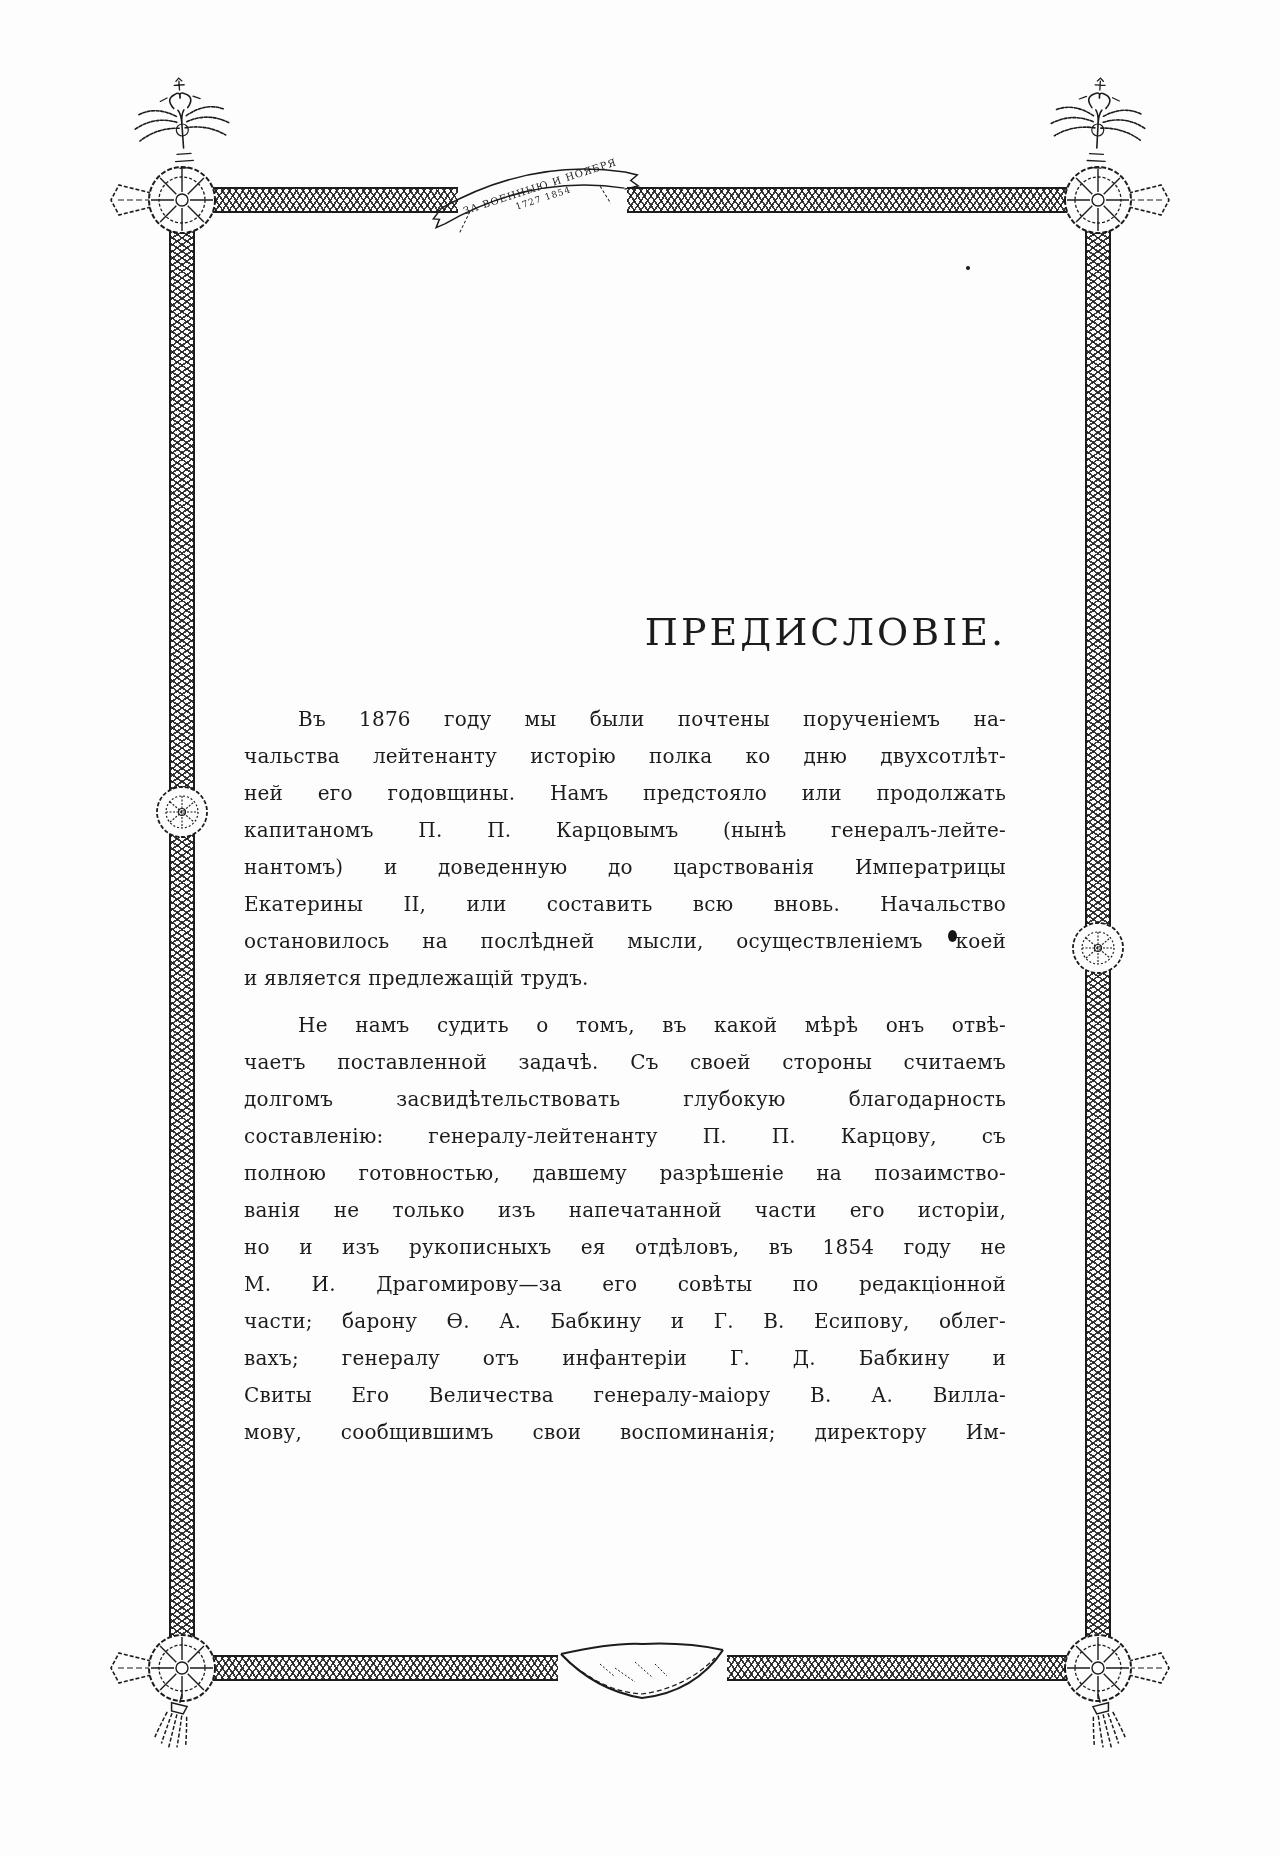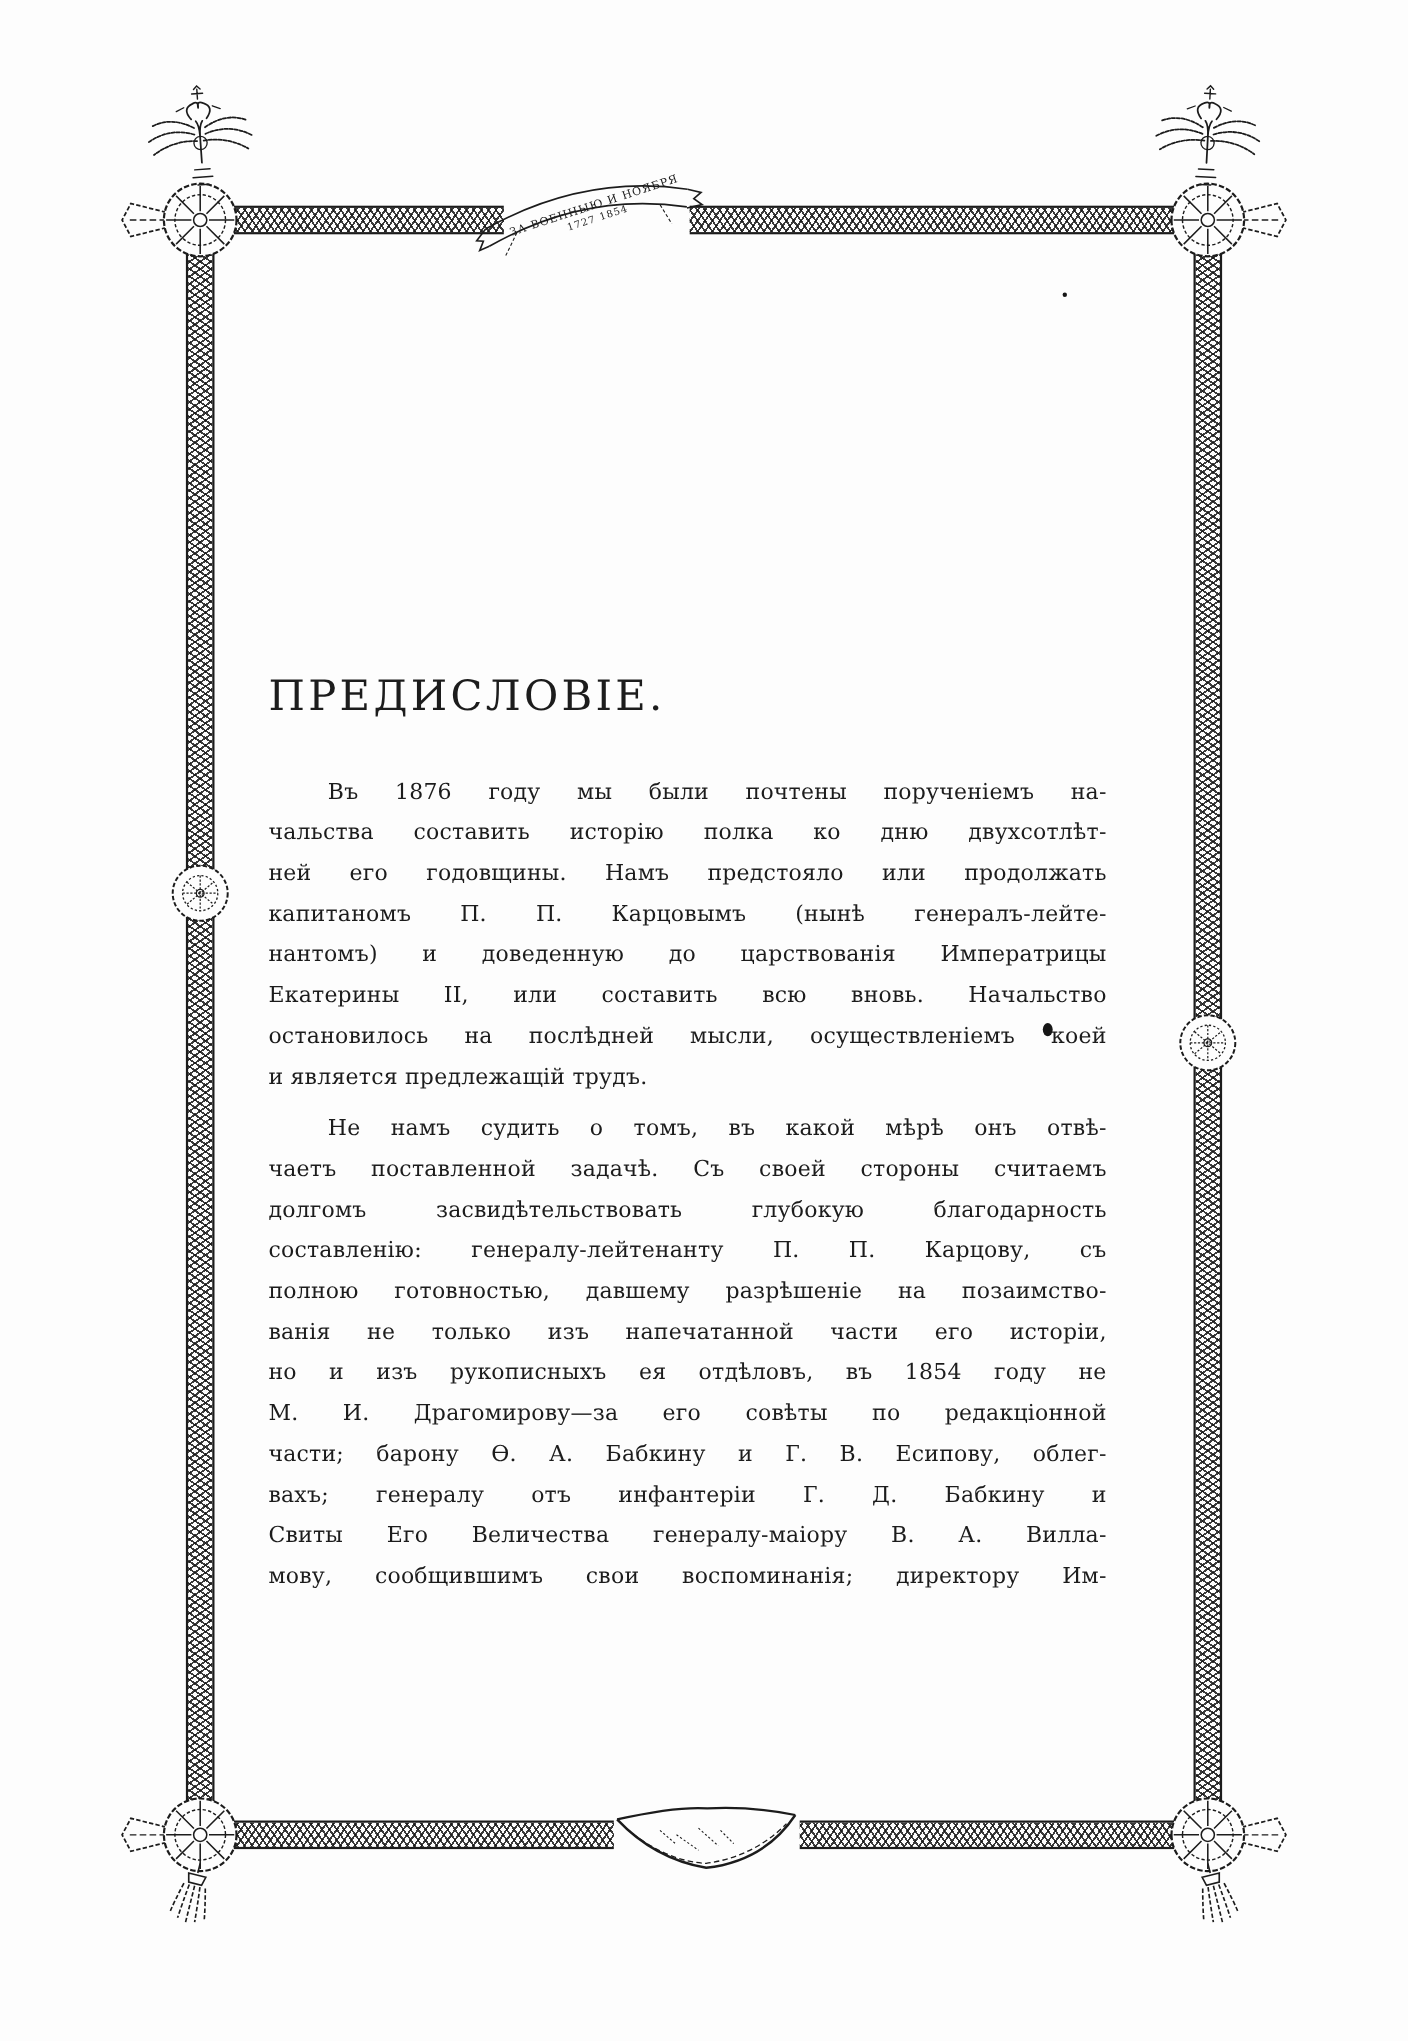--- a/index.html
+++ b/index.html
@@ -19,21 +19,21 @@
     border-left:2px solid #1c1c1c;border-right:2px solid #1c1c1c;
     background-image:
       repeating-linear-gradient(35deg, rgba(25,25,25,.85) 0 1.6px, transparent 1.6px 5.5px),
       repeating-linear-gradient(-35deg, rgba(25,25,25,.85) 0 1.6px, transparent 1.6px 5.5px);
   }
   svg{position:absolute;overflow:visible;}
 
   
   .title{
     position:absolute;left:244px;top:590px;width:762px;
-    text-align:left;font-size:38px;letter-spacing:3px;font-weight:normal;margin-top:20px;
+    text-align:right;font-size:38px;letter-spacing:3px;font-weight:normal;margin-top:20px;
   }
   .textblock{position:absolute;left:244px;top:701px;width:762px;font-size:20px;}
   .para{margin:0;}
   .para + .para{margin-top:10px;}
   .tl{
     height:37px;line-height:37px;white-space:normal;
     text-align:justify;text-align-last:justify;
     letter-spacing:.2px;
   }
   .tl.indent{text-indent:54px;}
@@ -174,21 +174,21 @@
       <path stroke-width="1.2" stroke-dasharray="5 3" d="M14,24 Q50,54 87,56 Q130,50 160,20"></path>
       <path stroke-width="1" stroke-dasharray="2 2" d="M60,30 l20,14 M80,24 l18,16 M100,26 l12,12 M45,26 l14,12"></path>
     </g>
   </svg>
 
   <h1 class="title">ПРЕДИСЛОВІЕ.</h1>
 
   <div class="textblock">
     <div class="para">
       <div class="tl indent">Въ 1876 году мы были почтены порученіемъ на-</div>
-      <div class="tl">чальства составить исторію полка ко дню двухсотлѣт-</div>
+      <div class="tl">чальства лейтенанту исторію полка ко дню двухсотлѣт-</div>
       <div class="tl">ней его годовщины. Намъ предстояло или продолжать</div>
       <div class="tl">капитаномъ П. П. Карцовымъ (нынѣ генералъ-лейте-</div>
       <div class="tl">нантомъ) и доведенную до царствованія Императрицы</div>
       <div class="tl">Екатерины II, или составить всю вновь. Начальство</div>
       <div class="tl">остановилось на послѣдней мысли, осуществленіемъ коей</div>
       <div class="tl short">и является предлежащій трудъ.</div>
     </div>
     <div class="para">
       <div class="tl indent">Не намъ судить о томъ, въ какой мѣрѣ онъ отвѣ-</div>
       <div class="tl">чаетъ поставленной задачѣ. Съ своей стороны считаемъ</div>

